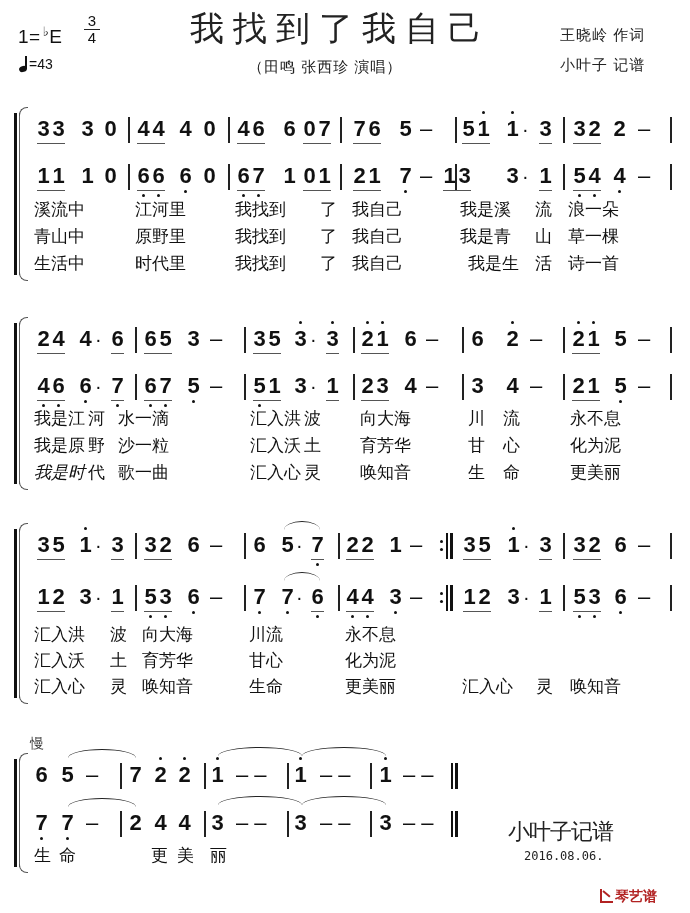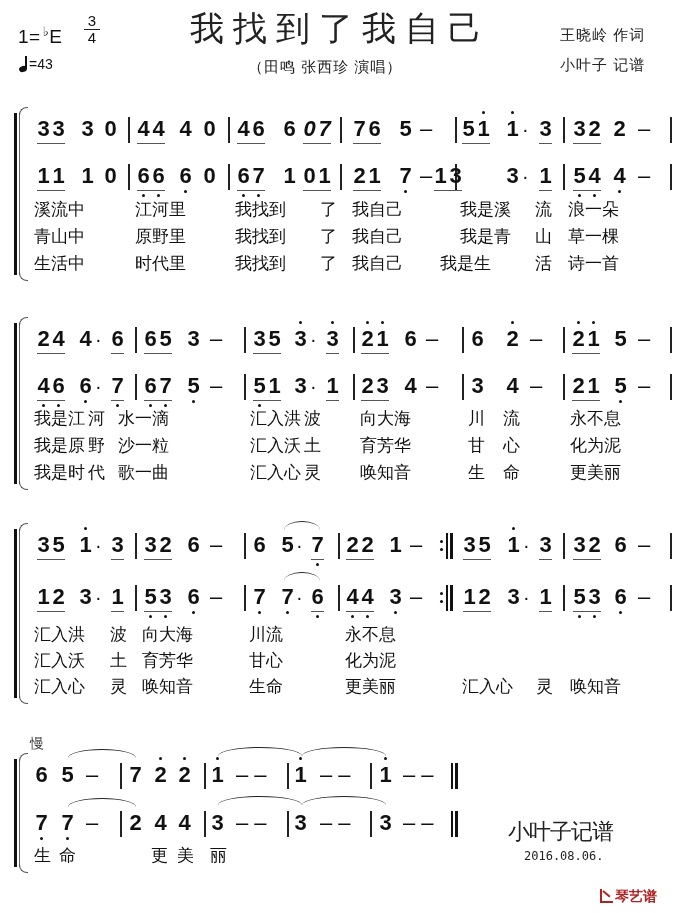--- a/index.html
+++ b/index.html
@@ -73,21 +73,21 @@
     <div class="tok ul" style="left: 36px; top: 117px;"><span class="d">3</span><span class="d">3</span></div>
     <div class="tok" style="left: 80px; top: 117px;"><span class="d">3</span></div>
     <div class="tok" style="left: 103px; top: 117px;"><span class="d">0</span></div>
     <div class="bar" style="left: 128px; top: 117px;"></div>
     <div class="tok ul" style="left: 136px; top: 117px;"><span class="d">4</span><span class="d">4</span></div>
     <div class="tok" style="left: 178px; top: 117px;"><span class="d">4</span></div>
     <div class="tok" style="left: 202px; top: 117px;"><span class="d">0</span></div>
     <div class="bar" style="left: 228px; top: 117px;"></div>
     <div class="tok ul" style="left: 236px; top: 117px;"><span class="d">4</span><span class="d">6</span></div>
     <div class="tok" style="left: 282px; top: 117px;"><span class="d">6</span></div>
-    <div class="tok ul" style="left: 302px; top: 117px; font-style: italic;"><span class="d">0</span><span class="d">7</span></div>
+    <div class="tok ul" style="left: 302px; top: 117px;"><span class="d">0</span><span class="d">7</span></div>
     <div class="bar" style="left: 340px; top: 117px;"></div>
     <div class="tok ul" style="left: 352px; top: 117px;"><span class="d">7</span><span class="d">6</span></div>
     <div class="tok" style="left: 398px; top: 117px;"><span class="d">5</span></div>
     <div class="tok dash" style="left: 420px; top: 117px;">–</div>
     <div class="bar" style="left: 455px; top: 117px;"></div>
     <div class="tok ul" style="left: 461px; top: 117px;"><span class="d">5</span><span class="d">1<span class="up"></span></span></div>
     <div class="tok" style="left: 505px; top: 117px;"><span class="d">1<span class="up"></span></span></div>
     <div class="tok aug" style="left: 522px; top: 117px;">·</div>
     <div class="tok ul" style="left: 538px; top: 117px;"><span class="d">3</span></div>
     <div class="bar" style="left: 563px; top: 117px;"></div>
@@ -104,21 +104,21 @@
     <div class="tok" style="left: 202px; top: 164px;"><span class="d">0</span></div>
     <div class="bar" style="left: 228px; top: 164px;"></div>
     <div class="tok ul" style="left: 236px; top: 164px;"><span class="d">6<span class="dn"></span></span><span class="d">7<span class="dn"></span></span></div>
     <div class="tok" style="left: 282px; top: 164px;"><span class="d">1</span></div>
     <div class="tok ul" style="left: 302px; top: 164px;"><span class="d">0</span><span class="d">1</span></div>
     <div class="bar" style="left: 340px; top: 164px;"></div>
     <div class="tok ul" style="left: 352px; top: 164px;"><span class="d">2</span><span class="d">1</span></div>
     <div class="tok" style="left: 398px; top: 164px;"><span class="d">7<span class="dn"></span></span></div>
     <div class="tok dash" style="left: 420px; top: 164px;">–</div>
     <div class="bar" style="left: 455px; top: 164px;"></div>
-    <div class="tok ul" style="left: 433px; top: 164px;"><span class="d">1</span><span class="d">3</span></div>
+    <div class="tok ul" style="left: 442px; top: 164px;"><span class="d">1</span><span class="d">3</span></div>
     <div class="tok" style="left: 505px; top: 164px;"><span class="d">3</span></div>
     <div class="tok aug" style="left: 522px; top: 164px;">·</div>
     <div class="tok ul" style="left: 538px; top: 164px;"><span class="d">1</span></div>
     <div class="bar" style="left: 563px; top: 164px;"></div>
     <div class="tok ul" style="left: 572px; top: 164px;"><span class="d">5<span class="dn"></span></span><span class="d">4<span class="dn"></span></span></div>
     <div class="tok" style="left: 612px; top: 164px;"><span class="d">4<span class="dn"></span></span></div>
     <div class="tok dash" style="left: 638px; top: 164px;">–</div>
     <div class="bar" style="left: 670px; top: 164px;"></div>
     <div class="lyr" style="left: 34px; top: 199px;">溪流中</div>
     <div class="lyr" style="left: 135px; top: 199px;">江河里</div>
@@ -134,21 +134,21 @@
     <div class="lyr" style="left: 320px; top: 226px;">了</div>
     <div class="lyr" style="left: 352px; top: 226px;">我自己</div>
     <div class="lyr" style="left: 460px; top: 226px;">我是青</div>
     <div class="lyr" style="left: 535px; top: 226px;">山</div>
     <div class="lyr" style="left: 568px; top: 226px;">草一棵</div>
     <div class="lyr" style="left: 34px; top: 253px;">生活中</div>
     <div class="lyr" style="left: 135px; top: 253px;">时代里</div>
     <div class="lyr" style="left: 235px; top: 253px;">我找到</div>
     <div class="lyr" style="left: 320px; top: 253px;">了</div>
     <div class="lyr" style="left: 352px; top: 253px;">我自己</div>
-    <div class="lyr" style="left: 440px; top: 253px;">我是生</div>
+    <div class="lyr" style="left: 468px; top: 253px;">我是生</div>
     <div class="lyr" style="left: 535px; top: 253px;">活</div>
     <div class="lyr" style="left: 568px; top: 253px;">诗一首</div>
     <div class="bracket" style="top: 323px; height: 161px;">
       <div class="capt"></div>
       <div class="capb"></div>
     </div>
     <div class="tok ul" style="left: 36px; top: 327px;"><span class="d">2</span><span class="d">4</span></div>
     <div class="tok" style="left: 78px; top: 327px;"><span class="d">4</span></div>
     <div class="tok aug" style="left: 95px; top: 327px;">·</div>
     <div class="tok ul" style="left: 110px; top: 327px;"><span class="d">6</span></div>
@@ -211,21 +211,21 @@
     <div class="lyr" style="left: 570px; top: 408px;">永不息</div>
     <div class="lyr" style="left: 34px; top: 435px;">我是原</div>
     <div class="lyr" style="left: 88px; top: 435px;">野</div>
     <div class="lyr" style="left: 118px; top: 435px;">沙一粒</div>
     <div class="lyr" style="left: 250px; top: 435px;">汇入沃</div>
     <div class="lyr" style="left: 304px; top: 435px;">土</div>
     <div class="lyr" style="left: 360px; top: 435px;">育芳华</div>
     <div class="lyr" style="left: 468px; top: 435px;">甘</div>
     <div class="lyr" style="left: 503px; top: 435px;">心</div>
     <div class="lyr" style="left: 570px; top: 435px;">化为泥</div>
-    <div class="lyr" style="left: 34px; top: 462px;">我是时</div>
+    <div class="lyr" style="left: 34px; top: 462px; font-style: italic;">我是时</div>
     <div class="lyr" style="left: 88px; top: 462px;">代</div>
     <div class="lyr" style="left: 118px; top: 462px;">歌一曲</div>
     <div class="lyr" style="left: 250px; top: 462px;">汇入心</div>
     <div class="lyr" style="left: 304px; top: 462px;">灵</div>
     <div class="lyr" style="left: 360px; top: 462px;">唤知音</div>
     <div class="lyr" style="left: 468px; top: 462px;">生</div>
     <div class="lyr" style="left: 503px; top: 462px;">命</div>
     <div class="lyr" style="left: 570px; top: 462px;">更美丽</div>
     <div class="bracket" style="top: 529px; height: 169px;">
       <div class="capt"></div>

